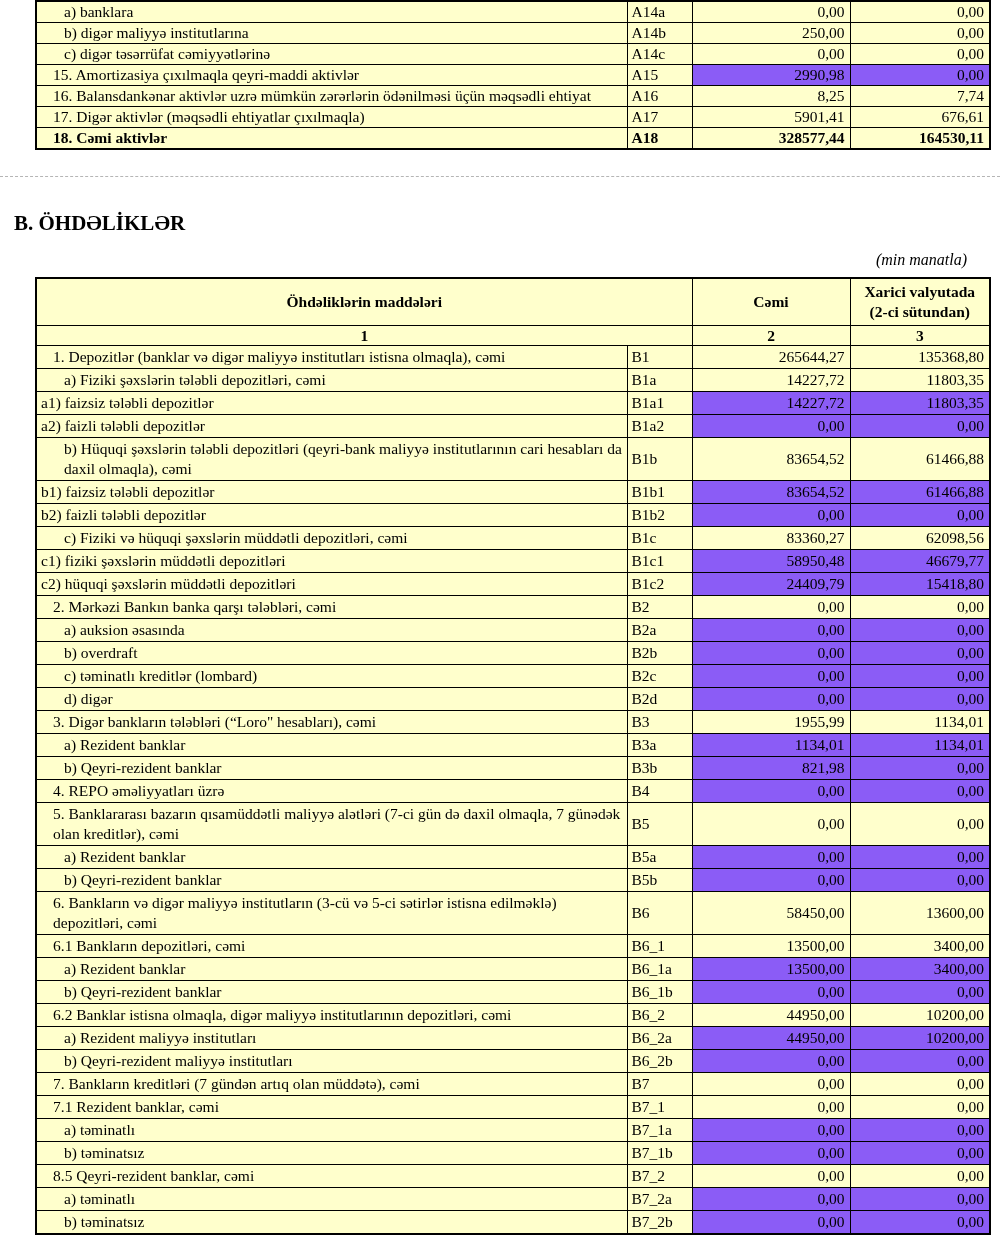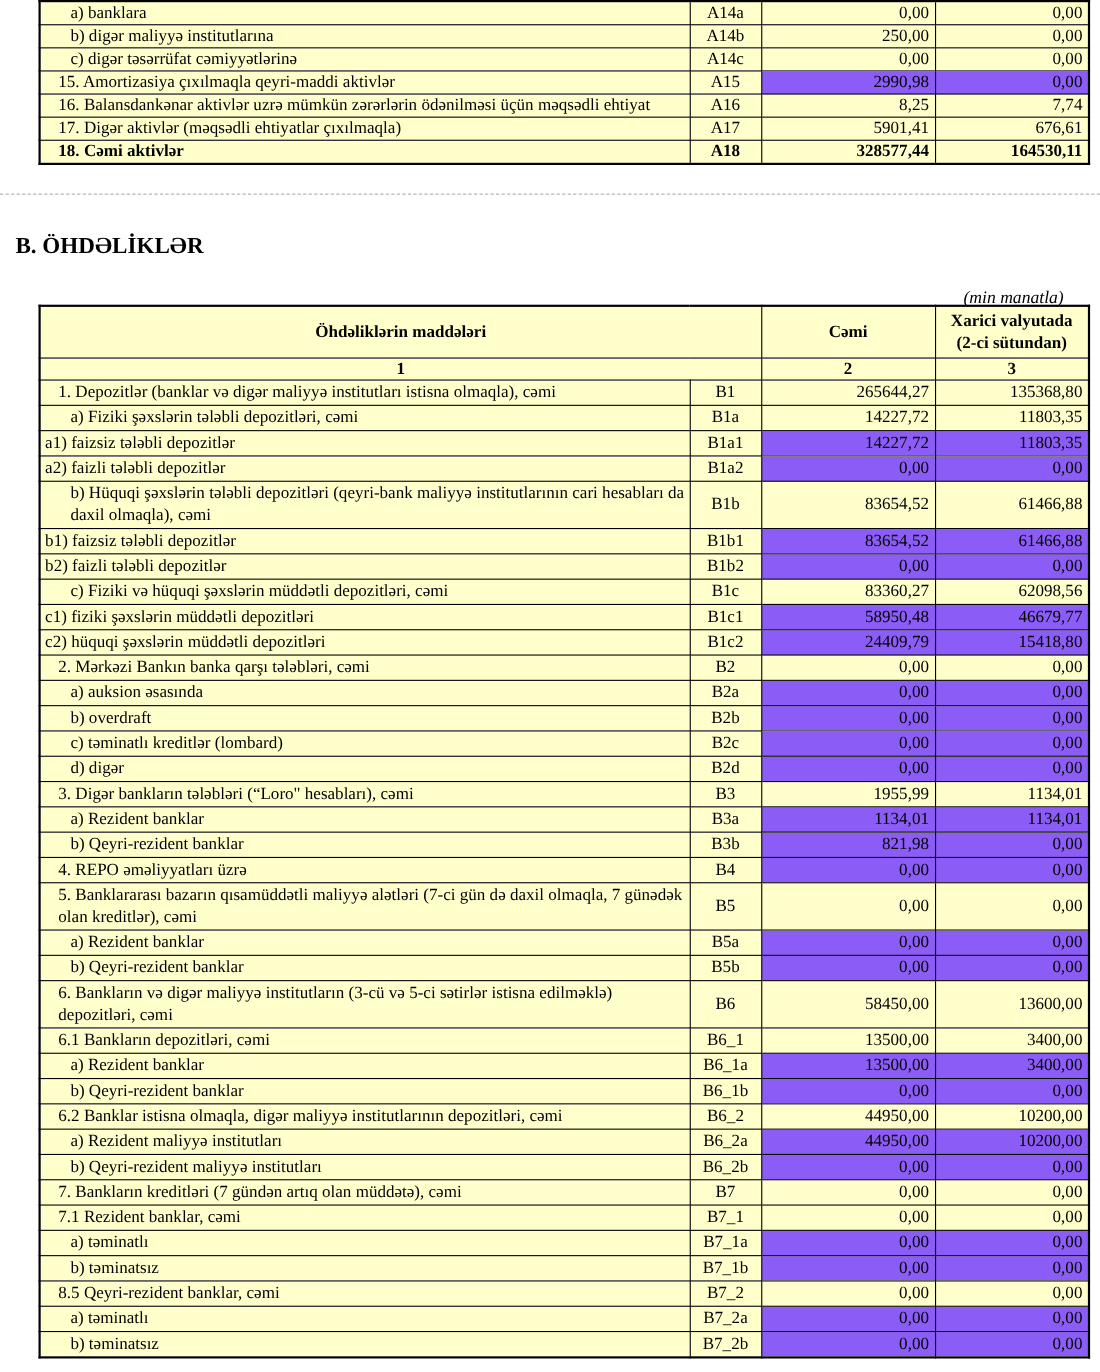--- a/index.html
+++ b/index.html
@@ -20,34 +20,34 @@
     font-size:15.5px;line-height:20px;
     padding:1px 4px;vertical-align:middle;overflow:hidden;
   }
   #section-a-table{top:0}
   #section-a-table td{height:17px;line-height:18px}
   #liabilities-table{top:277px}
   thead th{font-weight:bold;text-align:center}
   tr.hdr th{height:44px}
   tr.nums th{height:16px;line-height:17px}
   td.lbl{text-align:left}
-  td.code{text-align:center}
+  td.code{}
   td.val{text-align:right;padding-right:5px}
   td.wv{background:#8b5cf6}
   .b{font-weight:bold}
   .ind0{padding-left:16px}
   .ind1{padding-left:27px}
   .ind2{}
   .title{
     position:absolute;top:211px;left:14px;width:656px;
     text-align:left;font-size:21px;font-weight:bold;
   }
   .note{
     position:absolute;top:251px;left:567px;width:400px;
-    text-align:right;font-style:italic;font-size:16px;margin-top:11px;
+    text-align:right;font-style:italic;font-size:16px;
   }
   .page-break{
     position:absolute;top:176px;left:0;width:1000px;height:0;
     border-top:1px dashed #b5b5b5;
   }
 </style>
 </head>
 <body>
 
 <table id="section-a-table">

